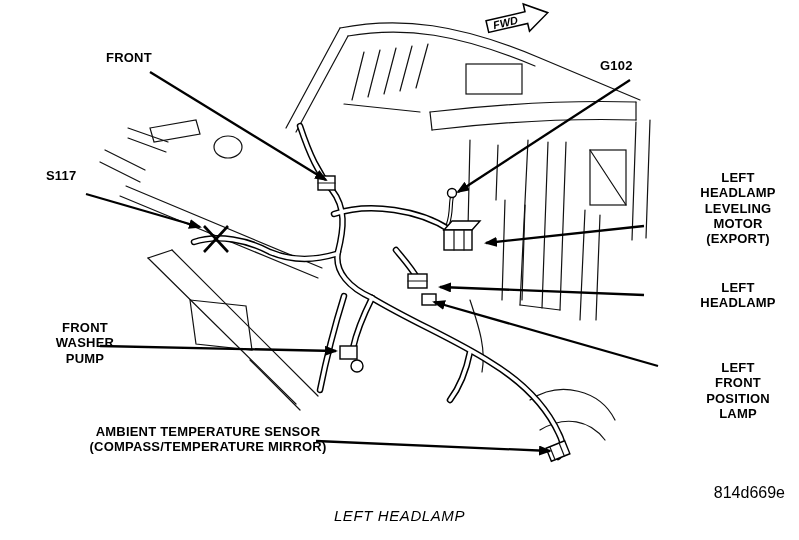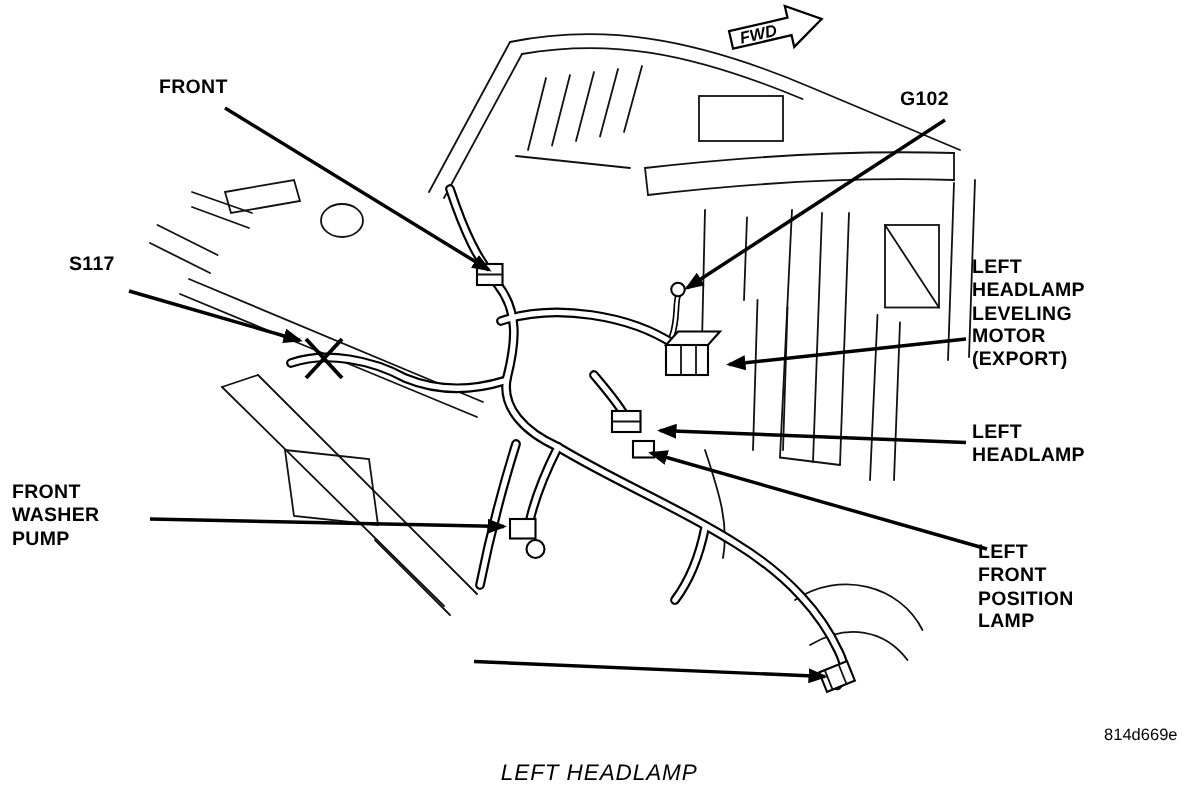--- a/index.html
+++ b/index.html
@@ -1,24 +1,24 @@
 <!DOCTYPE html>
 <html><head>
 <meta charset="utf-8">
 <style>
   html,body{margin:0;padding:0;background:#ffffff;}
   #page{position:relative;width:799px;height:540px;background:#ffffff;overflow:hidden;
         font-family:"Liberation Sans", sans-serif;color:#000;}
   #art{position:absolute;left:0;top:0;width:799px;height:540px;}
   .callout{position:absolute;font-weight:bold;font-size:13px;line-height:1.18;
            white-space:pre-line;letter-spacing:.2px;color:#000;}
-  .center{}
+  .center{text-align:center;margin-left:30px;}
   #caption{position:absolute;left:0;right:0;top:507px;text-align:center;
            font-style:italic;font-size:15px;letter-spacing:.6px;color:#000;}
-  #figcode{position:absolute;right:14px;top:484px;font-size:11px;color:#000;}
+  #figcode{position:absolute;right:14px;top:484px;font-size:16px;color:#000;}
   .ink{stroke:#111;fill:none;stroke-width:1.2;stroke-linecap:round;}
   .tube-o{stroke:#000;fill:none;stroke-width:6.5;stroke-linecap:round;}
   .tube-i{stroke:#fff;fill:none;stroke-width:3.6;stroke-linecap:round;}
   .tube-o2{stroke:#000;fill:none;stroke-width:4;stroke-linecap:round;}
   .tube-i2{stroke:#fff;fill:none;stroke-width:1.8;stroke-linecap:round;}
   .conn{stroke:#000;fill:#fff;stroke-width:1.4;}
   .lead{stroke:#000;stroke-width:2.3;fill:none;}
   .xmark{stroke:#000;stroke-width:2.6;fill:none;}
 </style>
 </head>
@@ -183,17 +183,19 @@
 
   <div class="callout center" style="left:8px;top:320px;width:94px;">FRONT
 WASHER
 PUMP</div>
 
   <div class="callout center" style="left:652px;top:360px;width:112px;">LEFT
 FRONT
 POSITION
 LAMP</div>
 
+  <div class="callout center" style="left:40px;top:424px;width:276px;">AMBIENT TEMPERATURE SENSOR
+(COMPASS/TEMPERATURE MIRROR)</div>
 
   <div id="figcode">814d669e</div>
   <div id="caption">LEFT HEADLAMP</div>
 
 </div>
 
 </body></html>

